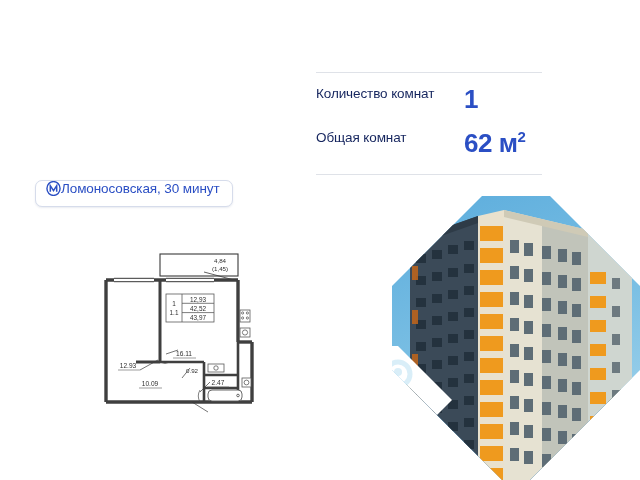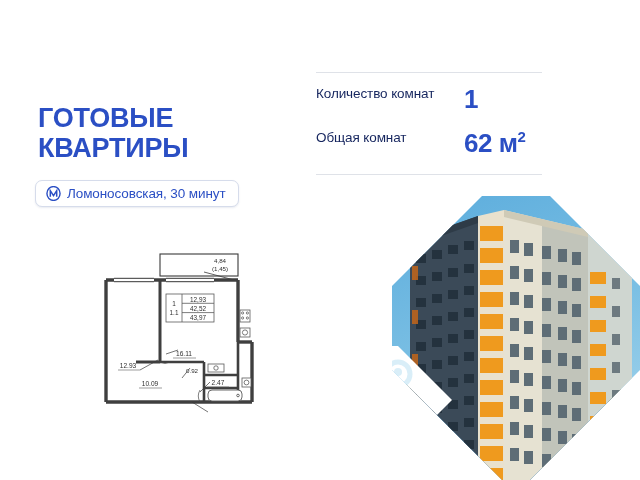--- a/index.html
+++ b/index.html
@@ -19,21 +19,21 @@
     font-weight:bold;letter-spacing:-0.2px;
     color:#2b4fc4;
     text-transform:uppercase;
   }
   .headline span{display:block;}
 
   
   .metro-badge{
     position:absolute;left:35px;top:180px;
     height:27px;box-sizing:border-box;
-    display:inline-flex;align-items:center;gap:6px;
+    display:inline-flex;align-items:flex-start;
     padding:0 12px 0 10px;
     border:1px solid #d6dceb;
     border-radius:7px;
     background:#fff;
     box-shadow:0 1px 2px rgba(40,60,120,.10);
     white-space:nowrap;
   }
   .metro-glyph{
     display:inline-block;width:15px;height:15px;color:#2b4fc4;flex:0 0 auto;
   }
@@ -72,24 +72,20 @@
 
   
   .floorplan{position:absolute;left:96px;top:250px;width:184px;height:165px;}
   .floorplan svg{display:block;}
 </style>
 </head>
 <body>
 
 <div class="canvas">
 
-  <div class="headline">
-    <span>ГОТОВЫЕ</span>
-    <span>КВАРТИРЫ</span>
-  </div>
 
   <div class="metro-badge">
     <span class="metro-glyph">
       <svg viewBox="0 0 16 16" aria-hidden="true">
         <ellipse cx="8" cy="8" rx="7" ry="7.4" fill="none" stroke="currentColor" stroke-width="1.5"></ellipse>
         <path d="M4.6 11.4 L4.6 5.0 L8 10.2 L11.4 5.0 L11.4 11.4" fill="none" stroke="currentColor" stroke-width="1.6" stroke-linejoin="miter" stroke-linecap="butt"></path>
       </svg>
     </span>
     <span class="metro-text">Ломоносовская, 30 минут</span>
   </div>

